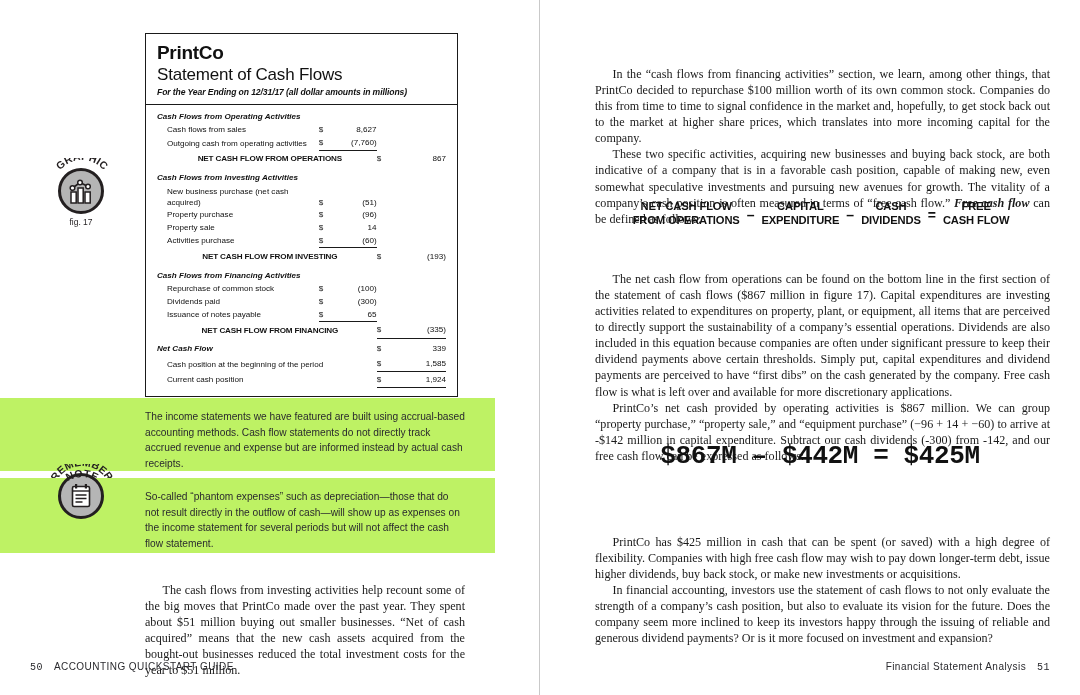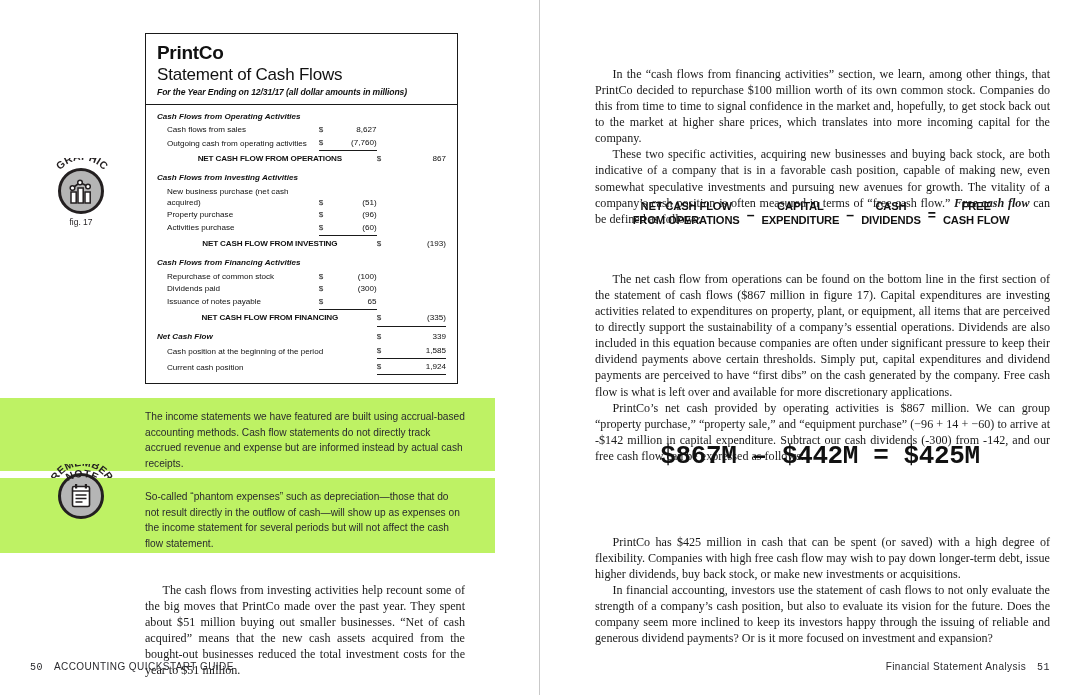--- a/index.html
+++ b/index.html
@@ -323,20 +323,27 @@
               <td class="d2"></td>
                 <td class="v2"></td>
             </tr>
             <tr class="item">
               <td class="lbl">Property purchase</td>
               <td class="d1">$</td>
               <td class="v1">(96)</td>
               <td class="d2"></td>
                 <td class="v2"></td>
             </tr>
+            <tr class="item">
+              <td class="lbl">Property sale</td>
+              <td class="d1">$</td>
+              <td class="v1">14</td>
+              <td class="d2"></td>
+                <td class="v2"></td>
+            </tr>
             <tr class="item ul1">
               <td class="lbl">Activities purchase</td>
               <td class="d1">$</td>
               <td class="v1">(60)</td>
               <td class="d2"></td>
                 <td class="v2"></td>
             </tr>
             <tr class="total">
               <td class="lbl" colspan="3">NET CASH FLOW FROM INVESTING</td>
               <td class="d2">$</td>

